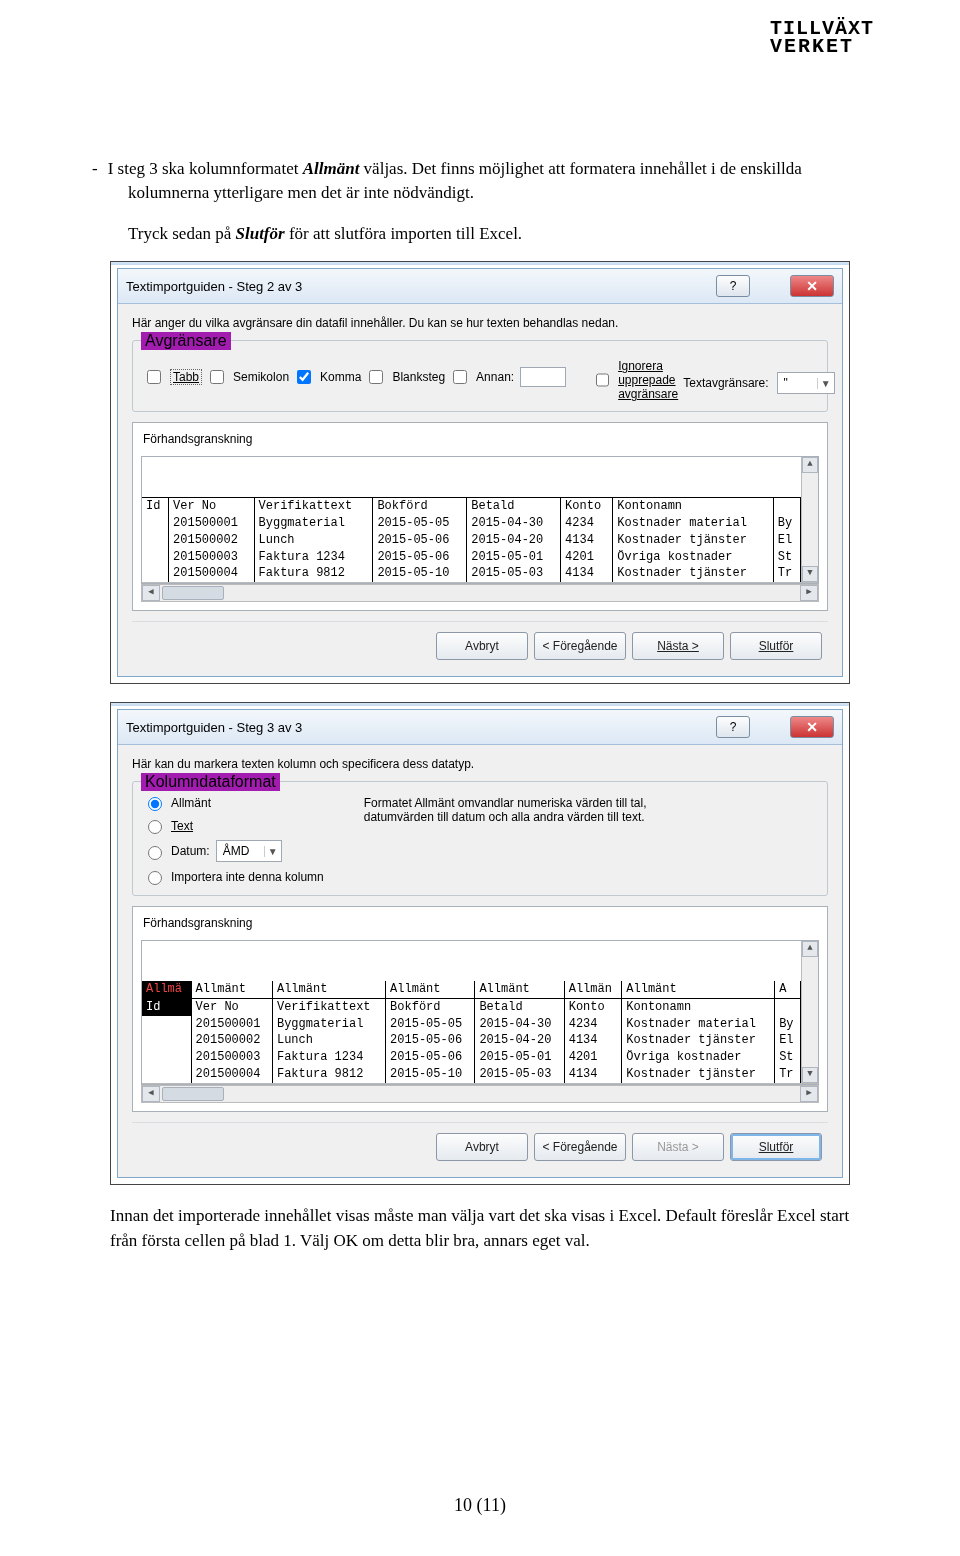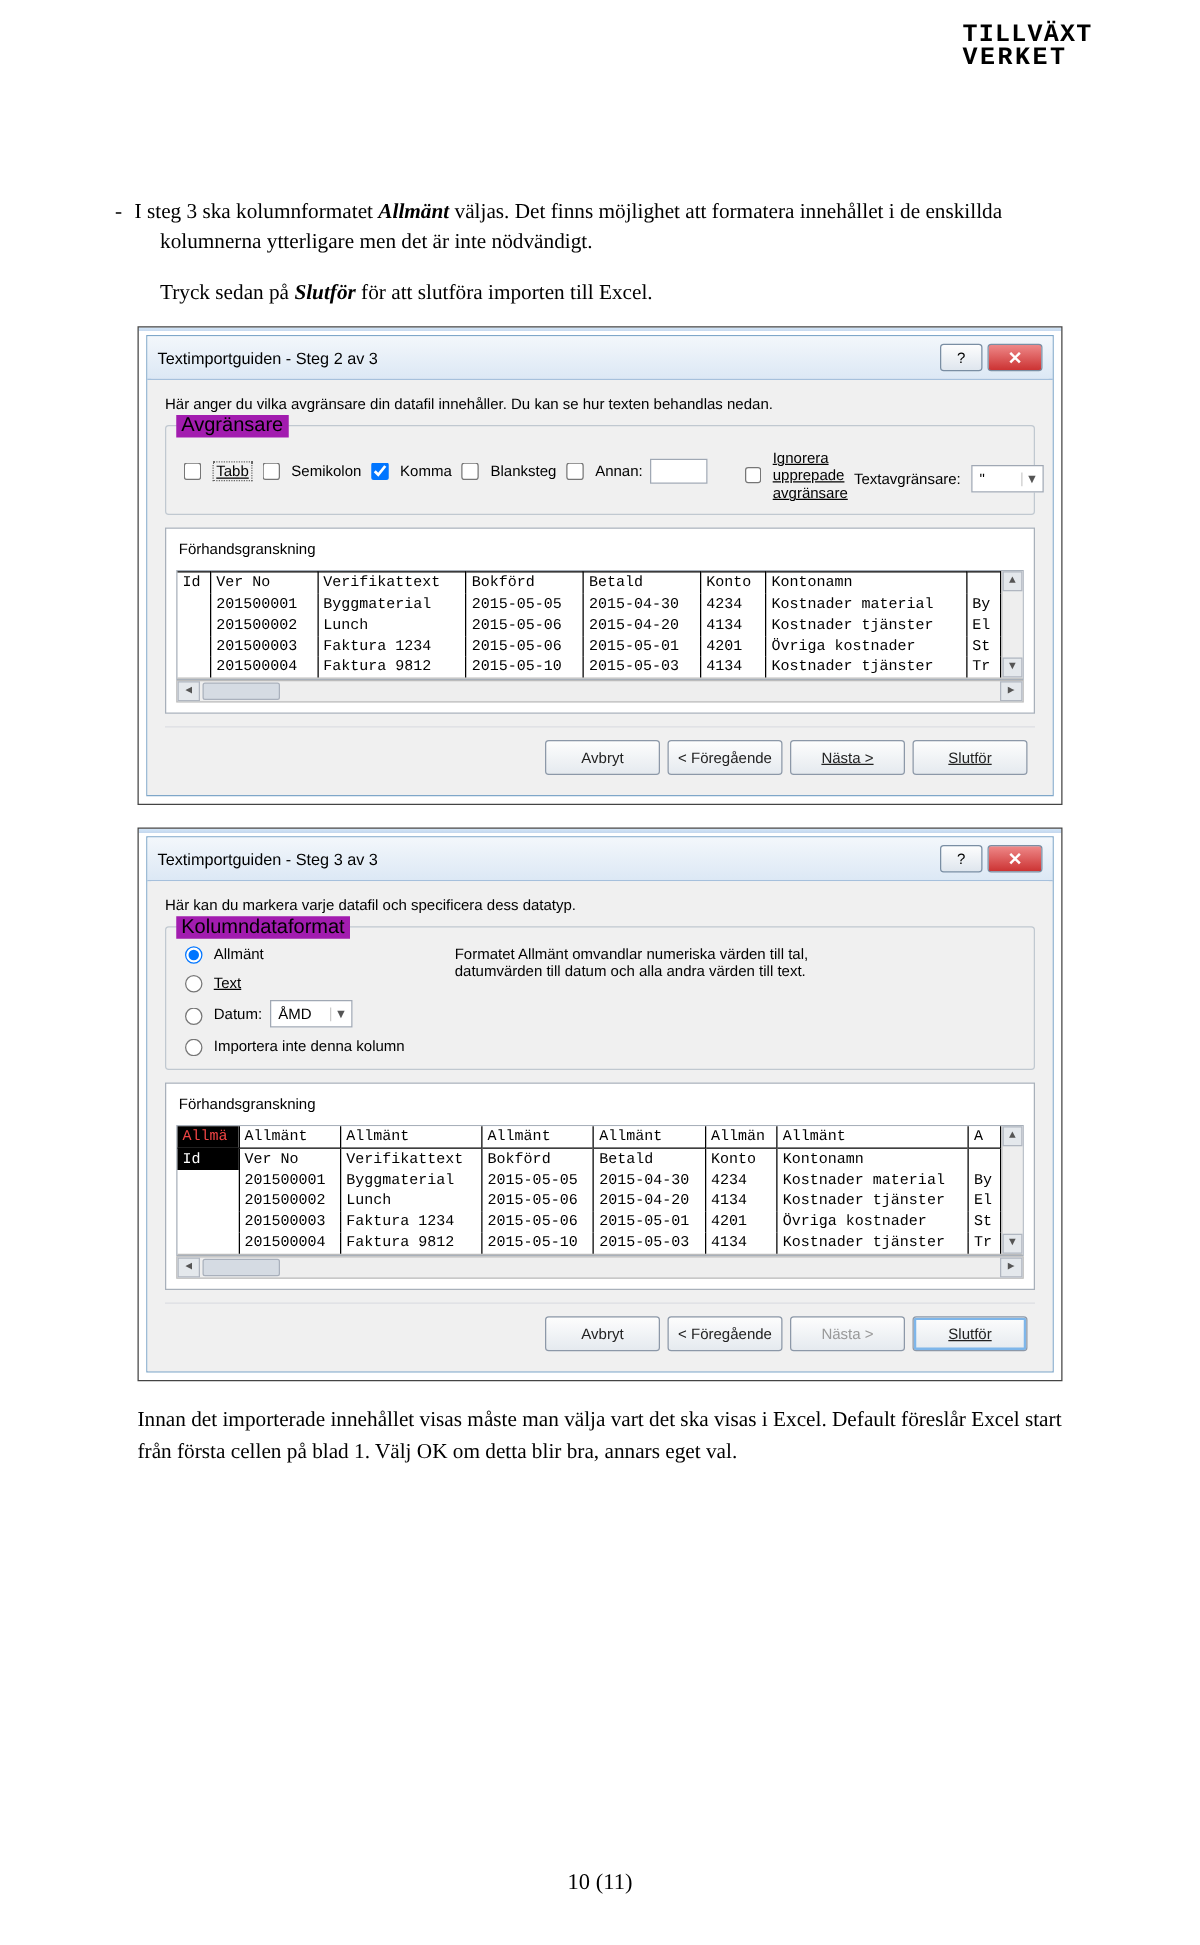--- a/index.html
+++ b/index.html
@@ -50,20 +50,21 @@
     box-shadow: 0 0 0 3px #cee1f2 inset;
     position: relative;
   }
   .titlebar {
     background: linear-gradient(#f3f7fb, #dce8f5);
     border-bottom: 1px solid #a6c0dc;
     padding: 6px 8px;
     font-size: 13px;
     display: flex;
     align-items: center;
+    gap: 36px;
   }
   .titlebar .title { flex: 1; }
   .win-btn {
     width: 32px;
     height: 20px;
     border: 1px solid #7a8ea3;
     border-radius: 3px;
     background: linear-gradient(#fdfdfd, #dfe6ee);
     margin-left: 4px;
     display: flex;
@@ -147,20 +148,21 @@
   .preview-head .f-title { padding: 2px 0 2px 10px; font-family:"Segoe UI", Tahoma, sans-serif; font-size:12px; }
   .preview-area {
     border: 1px solid #a8b0ba;
     margin: 6px 8px 0;
     background: #fff;
     padding: 0;
   }
   .data-table {
     border-collapse: collapse;
     width: 100%;
+    margin-top: 40px;
   }
   .data-table td, .data-table th {
     font-family: "Courier New", monospace;
     font-size: 12px;
     padding: 0 4px;
     white-space: nowrap;
     text-align: left;
     font-weight: normal;
   }
   .data-table .vr { border-right: 1px solid #000; }
@@ -409,21 +411,21 @@
       <div class="titlebar">
         <span class="title">Textimportguiden - Steg 3 av 3</span>
         <div class="win-btn">
             <span>?</span>
           </div>
         <div class="win-btn close">
             <span>✕</span>
           </div>
       </div>
       <div class="dlg-body">
-        <div class="dlg-intro">Här kan du markera varje datafil och specificera dess datatyp.</div>
+        <div class="dlg-intro">Här kan du markera texten kolumn och specificera dess datatyp.</div>
         <div class="groupbox">
           <div class="gb-title">Kolumndataformat</div>
           <div class="col-fmt-grid">
             <div class="radio-col">
               <label class="rdo">
                   <input type="radio" name="fmt" checked="" style="">
                   <span>Allmänt</span>
                 </label>
               <label class="rdo">
                   <input type="radio" name="fmt" style="">

